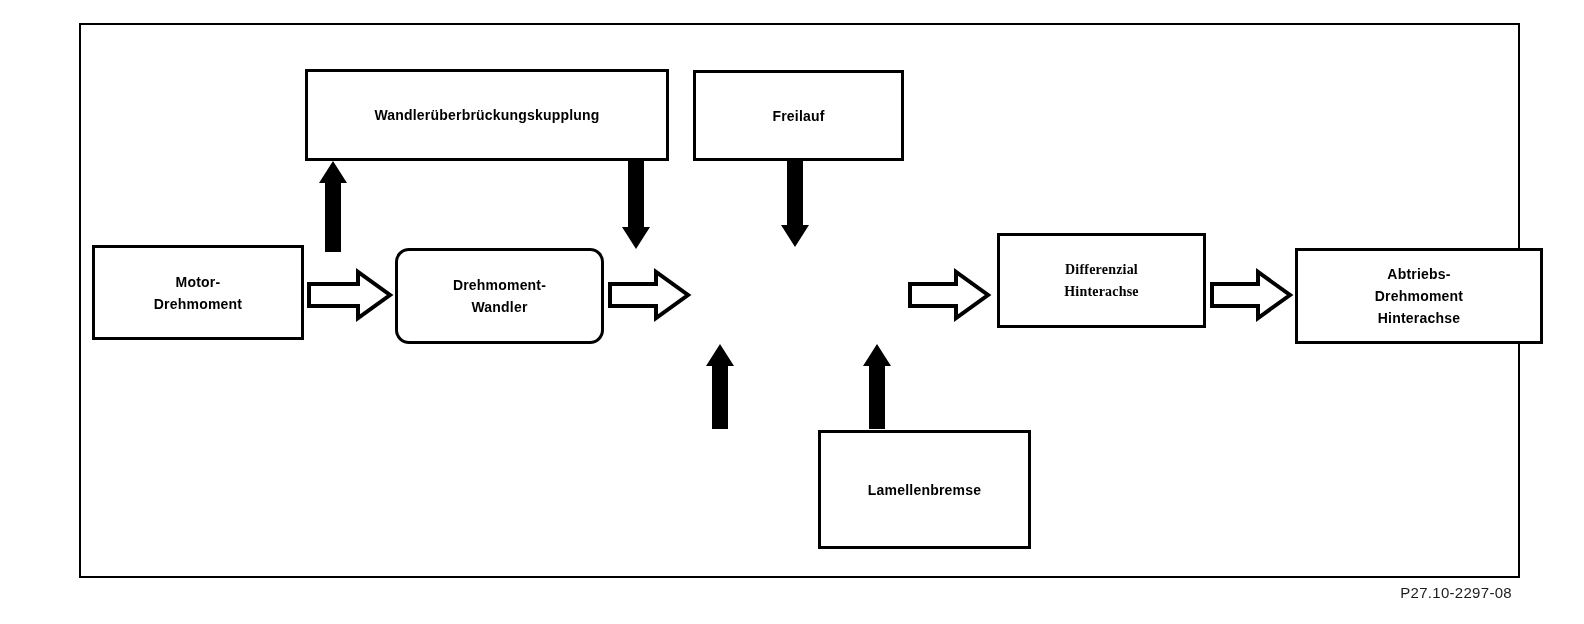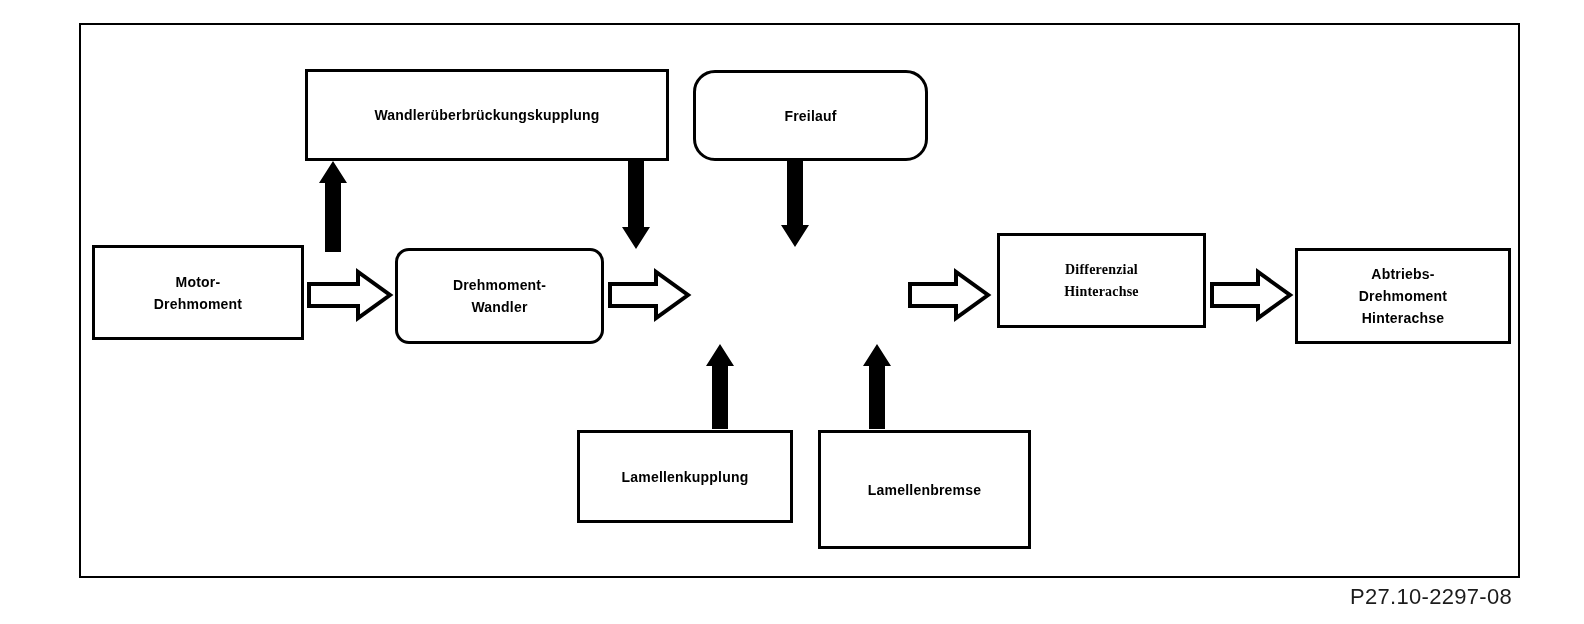--- a/index.html
+++ b/index.html
@@ -44,21 +44,21 @@
     font-size: 14px;
     line-height: 22px;
     color: #000000;
     white-space: pre-line;
     letter-spacing: 0.2px;
   }
   .caption {
     position: absolute;
     top: 584px;
     right: 72px;
-    font-size: 22px;
+    font-size: 15px;
     font-weight: normal;
     color: #1c1c1c;
     letter-spacing: 0.3px;
   }
   .hollow-arrow {
     fill: #ffffff;
     stroke: #000000;
     stroke-width: 4;
     stroke-linejoin: miter;
   }
@@ -83,35 +83,34 @@
 
     <polygon class="solid-arrow" points="325,252 325,183 319,183 333,161 347,183 341,183 341,252"></polygon>
     <polygon class="solid-arrow" points="628,160 628,227 622,227 636,249 650,227 644,227 644,160"></polygon>
     <polygon class="solid-arrow" points="787,160 787,225 781,225 795,247 809,225 803,225 803,160"></polygon>
     <polygon class="solid-arrow" points="712,429 712,366 706,366 720,344 734,366 728,366 728,429"></polygon>
     <polygon class="solid-arrow" points="869,429 869,366 863,366 877,344 891,366 885,366 885,429"></polygon>
   </svg>
 
   <div class="node" style="left:305px; top:69px; width:364px; height:92px;">Wandlerüberbrückungskupplung</div>
 
-  <div class="node" style="left:693px; top:70px; width:235px; height:91px;border-radius:22px;">Freilauf</div>
+  <div class="node" style="left:693px; top:70px; width:211px; height:91px;">Freilauf</div>
 
   <div class="node" style="left:92px; top:245px; width:212px; height:95px;">Motor-
 Drehmoment</div>
 
   <div class="node" style="left:395px; top:248px; width:209px; height:96px;border-radius:14px;">Drehmoment-
 Wandler</div>
 
 
   <div class="node" style="left:997px; top:233px; width:209px; height:95px;font-family:Liberation Serif, serif;">Differenzial
 Hinterachse</div>
 
-  <div class="node" style="left:1295px; top:248px; width:216px; height:96px;">Abtriebs-
+  <div class="node" style="left:1295px; top:248px; width:248px; height:96px;">Abtriebs-
 Drehmoment
 Hinterachse</div>
 
-  <div class="node" style="left:577px; top:430px; width:216px; height:93px;">Lamellenkupplung</div>
 
   <div class="node" style="left:818px; top:430px; width:213px; height:119px;">Lamellenbremse</div>
 
   <div class="caption">P27.10-2297-08</div>
 
 </div>
 
 </body></html>

